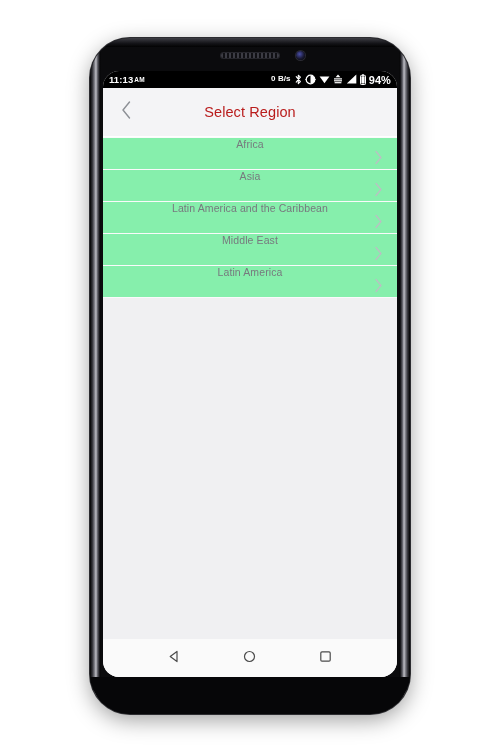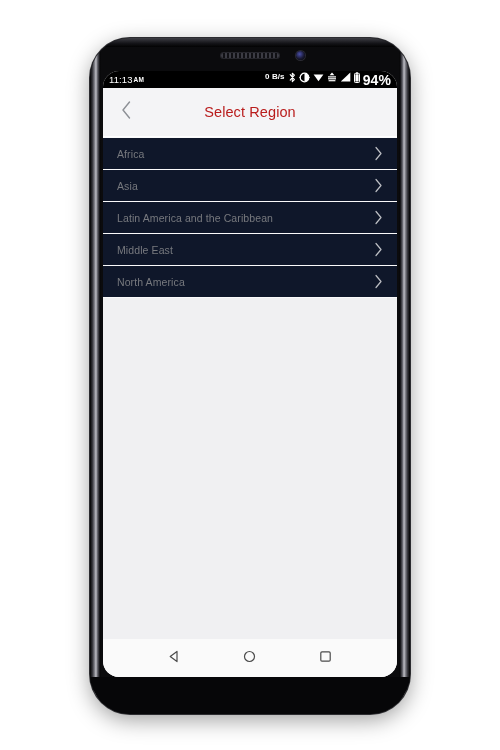--- a/index.html
+++ b/index.html
@@ -104,30 +104,30 @@
     position: relative;
     height: 17px;
     background: #000000;
     color: #ffffff;
     display: flex;
     align-items: center;
     padding: 0 6px;
     font-size: 9px;
     letter-spacing: 0.1px;
   }
-  .sb-time { font-size: 9.5px; font-weight: 400; }
+  .sb-time { font-size: 9.5px; font-weight: 700; }
   .sb-ampm { font-size: 6.5px; font-weight: 700; margin-left: 1px; letter-spacing: .2px;}
   .sb-right {
     margin-left: auto;
     display: flex;
     align-items: flex-start;
     gap: 3px;
   }
   .sb-net { font-size: 8px; font-weight: 700; margin-right: 1px; }
-  .sb-batt-pct { font-size: 14px; font-weight: 700; }
+  .sb-batt-pct { font-size: 11px; font-weight: 700; }
   .sb-ico { display: inline-flex; align-items: center; }
 
   
   .appbar {
     position: relative;
     height: 48px;
     background: #f4f4f6;
     display: flex;
     align-items: center;
     border-bottom: 1px solid #ffffff;
@@ -155,23 +155,24 @@
   
   .region-list {
     background: #f2f2f4;
   }
   .region-row {
     position: relative;
     height: 31px;
     display: flex;
     align-items: center;
     padding: 0 14px 0 14px;
-    background: #0f172a;
+    background: #86efac;
     border-bottom: 1px solid #fafafb;
     cursor: pointer;
+    flex-direction: column;
   }
   .region-row:first-child { border-top: 1px solid #fafafb; }
   .region-label {
     font-size: 10.5px;
     color: #77797e;
     letter-spacing: .1px;
   }
   .row-chevron {
     margin-left: auto;
     display: flex;
@@ -329,21 +330,21 @@
           <div class="region-row">
             <span class="region-label">Middle East</span>
             <span class="row-chevron">
               <svg width="9" height="15" viewBox="0 0 9 15">
                 <path d="M2 1.5 L7 7.5 L2 13.5" fill="none" stroke="#bcbec3" stroke-width="1.2" stroke-linecap="round" stroke-linejoin="round"></path>
               </svg>
             </span>
           </div>
 
           <div class="region-row">
-            <span class="region-label">North America</span>
+            <span class="region-label">Latin America</span>
             <span class="row-chevron">
               <svg width="9" height="15" viewBox="0 0 9 15">
                 <path d="M2 1.5 L7 7.5 L2 13.5" fill="none" stroke="#bcbec3" stroke-width="1.2" stroke-linecap="round" stroke-linejoin="round"></path>
               </svg>
             </span>
           </div>
 
 
         </div>
 

